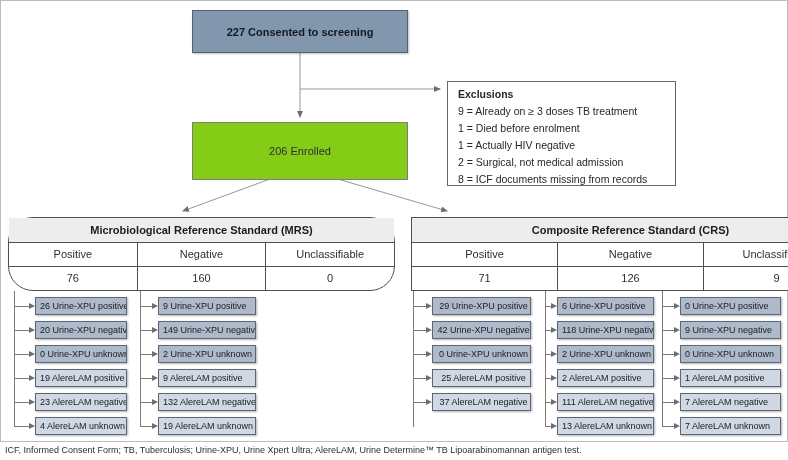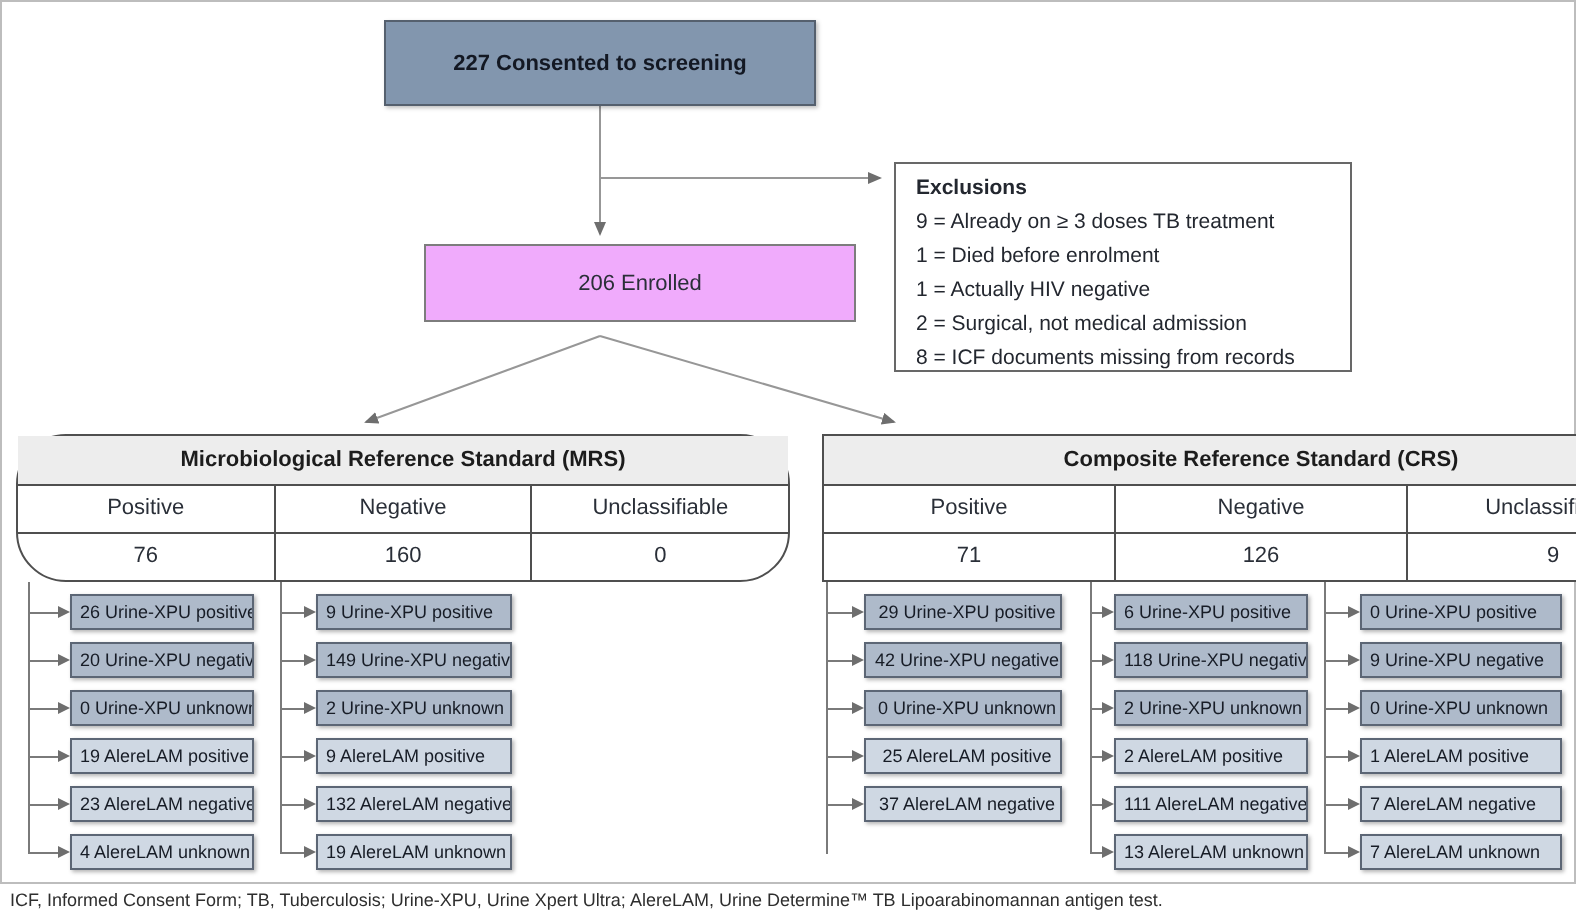--- a/index.html
+++ b/index.html
@@ -8,23 +8,23 @@
     font-family:"Liberation Sans", sans-serif;color:#1c212b;overflow:hidden;
   }
   .fig-frame{position:absolute;left:0;top:0;width:786px;height:440px;border:1px solid #bdbdbd;}
   
   .screen-box{
     position:absolute;left:192px;top:10px;width:216px;height:43px;box-sizing:border-box;
     background:#8296ae;border:1px solid #55606e;display:flex;align-items:center;justify-content:center;
     font-size:11px;font-weight:bold;color:#131823;box-shadow:1px 1px 2px rgba(0,0,0,.25);
   }
   .enrolled-box{
-    position:absolute;left:192px;top:122px;width:216px;height:39px;box-sizing:border-box;
-    background:#f0abfc;border:1px solid #7d7d7d;display:flex;align-items:center;justify-content:center;
-    font-size:11px;color:#2a2f38;margin-left:20px;
+    position:absolute;left:192px;top:122px;width:216px;height:58px;box-sizing:border-box;
+    background:#84cc16;border:1px solid #7d7d7d;display:flex;align-items:center;justify-content:center;
+    font-size:11px;color:#2a2f38;
   }
   .excl-box{
     position:absolute;left:447px;top:53px;width:229px;height:105px;box-sizing:border-box;
     background:#fff;border:1px solid #686868;padding:4px 10px 0 10px;font-size:10.5px;line-height:17px;color:#23272f;margin-top:28px;
   }
   .excl-title{font-weight:bold;}
   
   .conn-svg{position:absolute;left:0;top:0;pointer-events:none;}
   
   .std-table{position:absolute;top:217px;box-sizing:border-box;border:1px solid #4f4f4f;background:#fff;}

